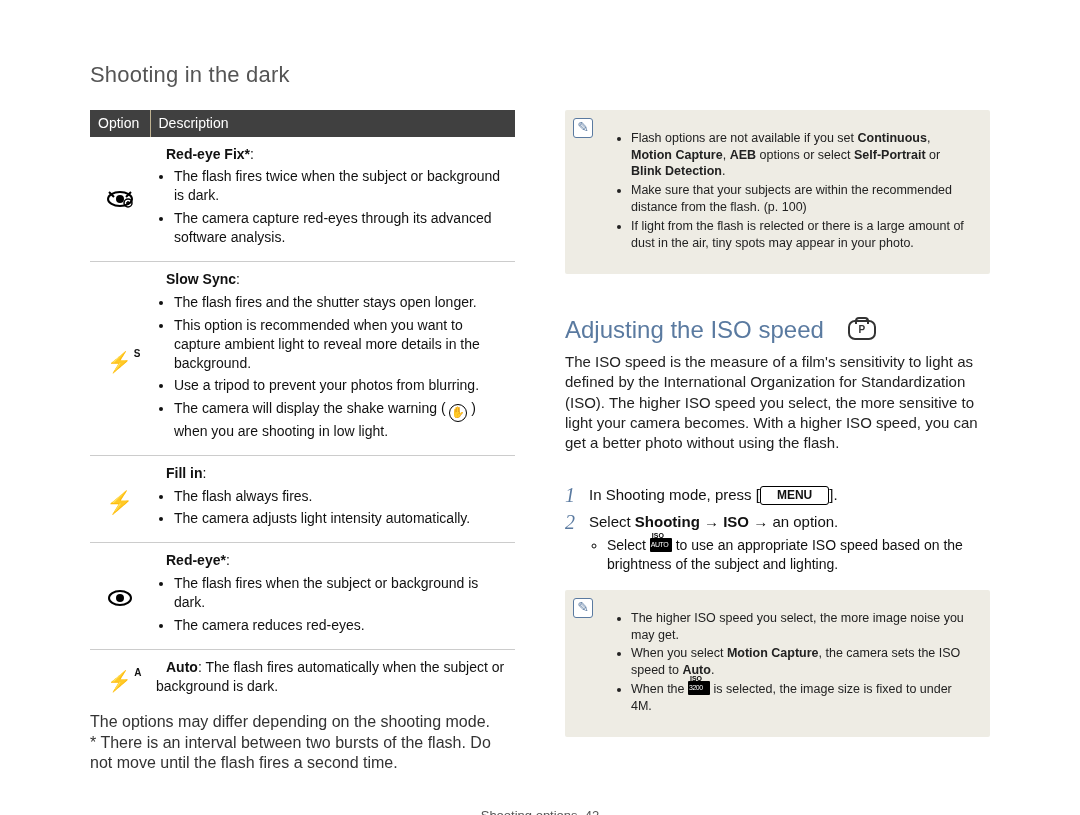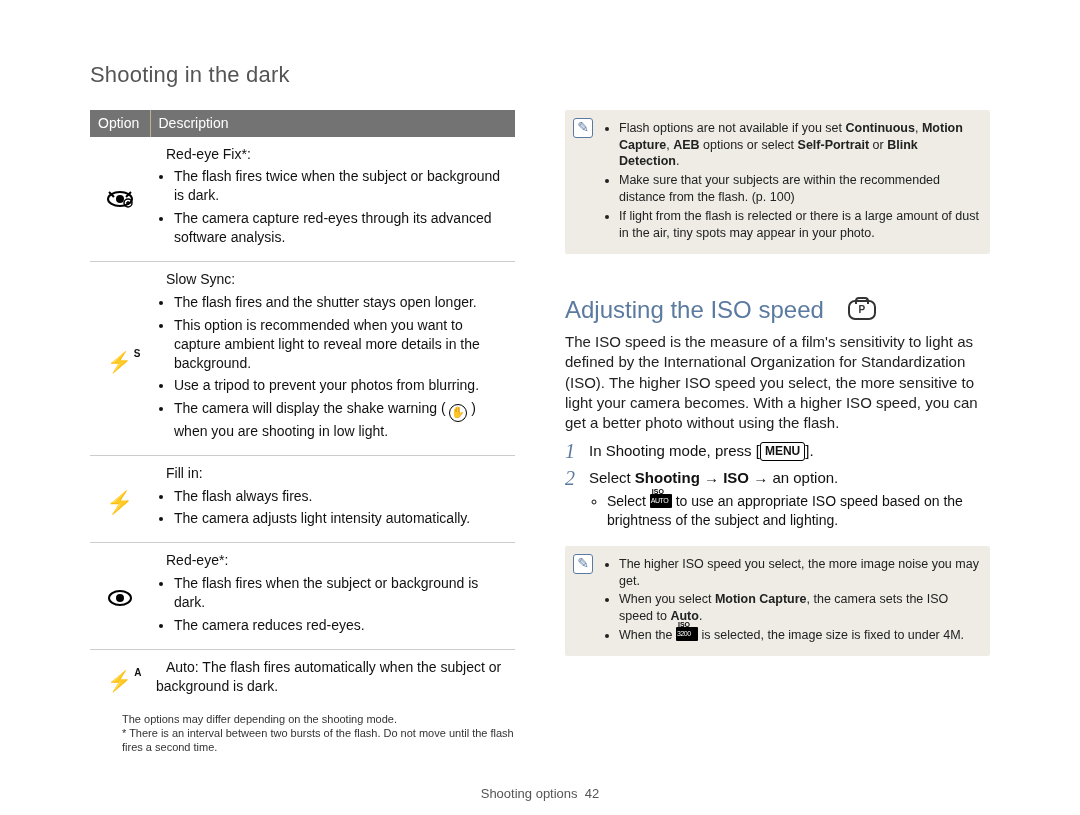--- a/index.html
+++ b/index.html
@@ -21,60 +21,60 @@
       margin-bottom: 20px;
       font-stretch: condensed;
     }
     .cols {
       display: flex;
       gap: 50px;
     }
     .col { flex: 1; min-width: 0; }
     table.opts { width: 100%; border-collapse: collapse; font-size: 14px; }
     table.opts thead th {
-      background: #737373;
+      background: #404040;
       color: #fff;
       text-align: left;
       font-weight: 400;
       padding: 4px 8px;
       font-size: 14px;
     }
     table.opts thead th:first-child { width: 60px; border-right: 1px solid #bfb291; }
     table.opts tbody td {
       border-bottom: 1px solid #ccc;
       padding: 8px 6px 10px 6px;
       vertical-align: top;
     }
     table.opts tbody tr:last-child td { border-bottom: none; }
     table.opts td.icon { width: 60px; text-align: center; font-size: 20px; padding-top: 18px; vertical-align: middle;}
-    .opt-title { font-weight: 400; padding-left: 10px; }
+    .opt-title { font-weight: 700; padding-left: 10px; }
     ul.bul { margin: 2px 0 0 0; padding-left: 18px; }
     ul.bul li { margin: 4px 0; }
-    .footnotes { font-size: 11px; color: #333; margin-top: 6px; line-height: 1.3; margin-left: 32px; }
+    .footnotes { font-size: 16px; color: #333; margin-top: 6px; line-height: 1.3; }
     .notebox {
       background: #eeece4;
       border-radius: 2px;
       padding: 8px 10px 10px 38px;
       position: relative;
       font-size: 12.5px;
       color: #222;
       margin-bottom: 40px;
     }
     .notebox .noteicon {
       position: absolute;
       left: 8px; top: 8px;
       width: 20px; height: 20px;
       border: 1px solid #5a7aa0;
       border-radius: 3px;
       color: #5a7aa0;
       display: flex; align-items: center; justify-content: center;
       font-size: 14px;
       background: #fff;
     }
-    .notebox ul { margin: 0; padding-left: 16px; }
+    .notebox ul { margin: 12px; padding-left: 16px; }
     .notebox li { margin: 2px 0; }
     .h2 {
       color: #5a7aa0;
       font-size: 24px;
       font-weight: 400;
       margin: 0 0 6px 0;
       display: flex; align-items: center; gap: 24px;
     }
     .dialmode {
       display: inline-flex; align-items: center; justify-content: center;
@@ -84,34 +84,34 @@
       font-size: 11px;
       position: relative;
       color:#333;
     }
     .dialmode::before{
       content:""; position:absolute; top:-5px; left:50%; transform:translateX(-50%);
       width: 10px; height:5px; border:2px solid #333; border-bottom:none;
       border-radius: 4px 4px 0 0;
     }
     .dialmode span{ font-weight:700; font-size:10px; }
-    .para { margin: 2px 0 8px 0; color: #222; }
+    .para { margin: 2px 0 32px 0; color: #222; }
     ol.steps { list-style: none; padding: 0; margin: 0 0 10px 0; counter-reset: st; }
     ol.steps > li { position: relative; padding-left: 24px; margin: 6px 0; }
     ol.steps > li::before {
       counter-increment: st; content: counter(st);
       position: absolute; left: 0; top: 0;
       color: #5a7aa0; font-style: italic; font-size: 20px; line-height: 1;
       font-family: Georgia, 'Times New Roman', serif;
     }
     .menu-btn {
       display: inline-block;
       border: 1.5px solid #000;
       border-radius: 3px;
-      padding: 0 4px;
+      padding: 0 16px;
       font-weight: 700;
       font-size: 12px;
       vertical-align: 1px;
     }
     .sub-bul { margin: 4px 0 0 0; padding-left: 18px; font-size: 14px; }
     .iso-auto {
       display:inline-block; width:22px; height:14px; vertical-align:-2px;
       background:#000; border-radius:1px; position:relative;
     }
     .iso-auto::before{

